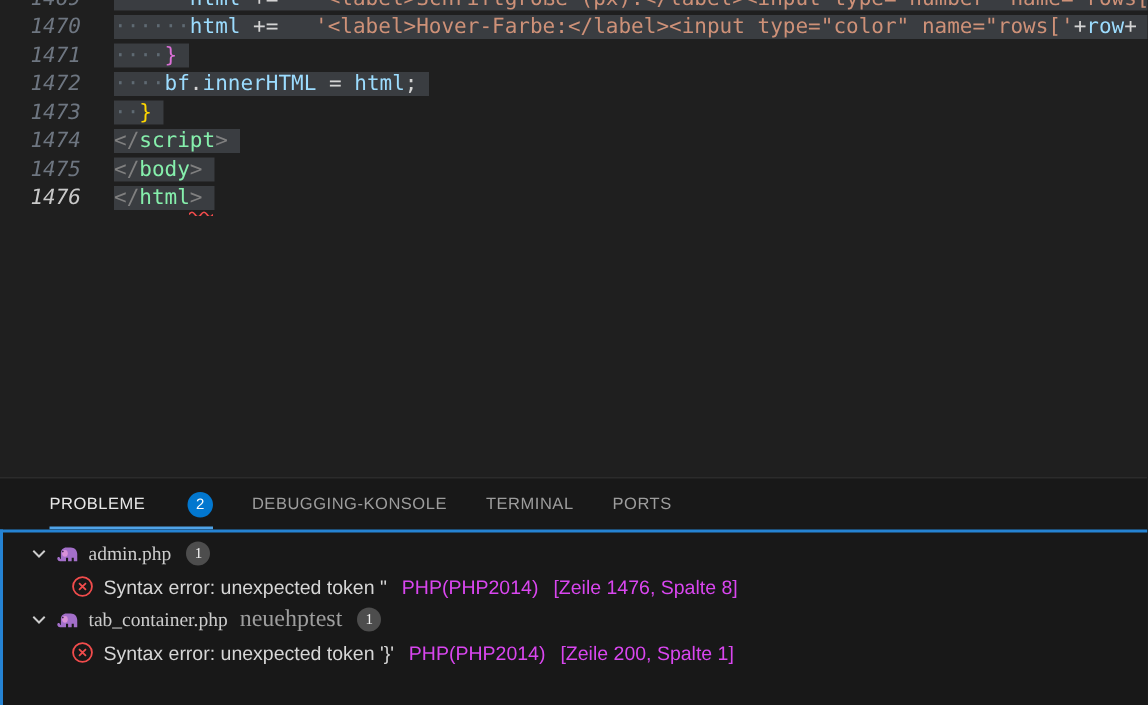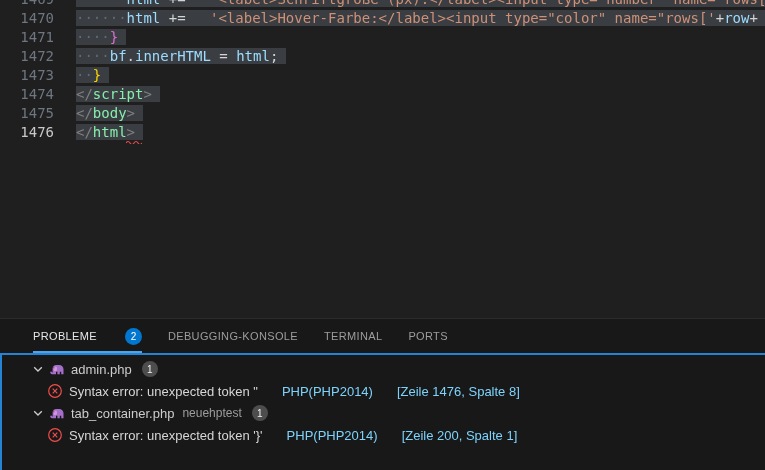--- a/index.html
+++ b/index.html
@@ -5,21 +5,21 @@
   * { margin:0; padding:0; box-sizing:border-box; }
   html,body { width:765px; height:470px; }
   body { background:#1f1f1f; font-family:"Liberation Sans",sans-serif; overflow:hidden; }
   .screen { position:relative; width:765px; height:470px; background:#1f1f1f; overflow:hidden; }
 
   
   .editor { position:absolute; left:0; top:0; width:765px; height:318px; overflow:hidden; }
   .lines { position:absolute; top:-10px; left:0; width:900px;
            font-family:"DejaVu Sans Mono",monospace; font-size:14px; line-height:19px; }
   .line { position:relative; height:19px; white-space:pre; }
-  .ln { position:absolute; left:0; top:0; width:54px; text-align:right; color:#6e7681; }
+  .ln { position:absolute; left:0; top:0; width:54px; text-align:right; color:#6e7681;font-style:italic; }
   .ln.active { color:#c9c9c9; }
   .code { position:absolute; left:76px; top:0; }
   .sel { background:#3a3d41; padding-right:8px; }
   .tk-ws  { color:#5f6a73; }
   .tk-var { color:#9cdcfe; }
   .tk-op  { color:#d4d4d4; }
   .tk-str { color:#ce9178;margin-left:16px; }
   .tk-brg { color:#ffd700; }
   .tk-brp { color:#da70d6; }
   .tk-tp  { color:#808080; }
@@ -35,32 +35,32 @@
   .tab.active { color:#e7e7e7;gap:21px; }
   .tab.active::after { content:""; position:absolute; left:0; right:0; bottom:0;
          height:2px; background:#4fa3e8; }
   .tab-badge { margin-left:7px; width:17px; height:17px; border-radius:50%;
          background:#0277cf; color:#ffffff; font-size:10px; letter-spacing:0;
          display:flex; align-items:center; justify-content:center; }
   .panel-content { position:absolute; left:0; top:34px; right:0; bottom:0;
          border-top:2px solid #2583d3; border-left:2px solid #2583d3;
          padding-top:3px; background:#181818; }
   .prow { display:flex; align-items:center; height:22px; font-size:13px; color:#cccccc; cursor:pointer; }
-  .prow.group { padding-left:28px; }
+  .prow.group { padding-left:16px;font-family:Liberation Serif, serif; }
   .chev { width:16px; height:16px; margin-right:3px; display:flex; align-items:center; justify-content:center; }
   .ficon { width:16px; height:16px; margin-right:6px; flex:none; }
   .fname { color:#cccccc; }
-  .fdetail { margin-left:8px; font-size:12px; color:#9d9d9d; }
+  .fdetail { margin-left:8px; font-size:16px; color:#9d9d9d; }
   .count-badge { margin-left:10px; min-width:16px; height:16px; border-radius:9px;
          background:#4d4d4d; color:#f2f2f2; font-size:10px; padding:0 4px;
          display:flex; align-items:center; justify-content:center; }
   .prow.item { padding-left:45px; }
   .eicon { width:16px; height:16px; margin-right:6px; flex:none; display:flex; align-items:center; }
   .emsg { color:#d6d6d6; }
-  .emeta { margin-left:24px; color:#7dd3fc; }
+  .emeta { margin-left:10px; color:#d946ef; }
 </style>
 </head>
 <body>
 
 <div class="screen">
   <div class="editor">
     <div class="lines">
         <div class="line"><div class="ln">1469</div><div class="code"><span class="sel"><span class="tk-ws">······</span><span class="tk-var">html</span><span class="tk-op"> += </span><span class="tk-str">'&lt;label&gt;Schriftgröße (px):&lt;/label&gt;&lt;input type="number" name="rows['</span><span class="tk-op">+</span></span></div></div>
         <div class="line"><div class="ln">1470</div><div class="code"><span class="sel"><span class="tk-ws">······</span><span class="tk-var">html</span><span class="tk-op"> += </span><span class="tk-str">'&lt;label&gt;Hover-Farbe:&lt;/label&gt;&lt;input type="color" name="rows['</span><span class="tk-op">+</span><span class="tk-var">row</span><span class="tk-op">+</span><span class="tk-str">']['</span></span></div></div>
         <div class="line"><div class="ln">1471</div><div class="code"><span class="sel"><span class="tk-ws">····</span><span class="tk-brp">}</span></span></div></div>

